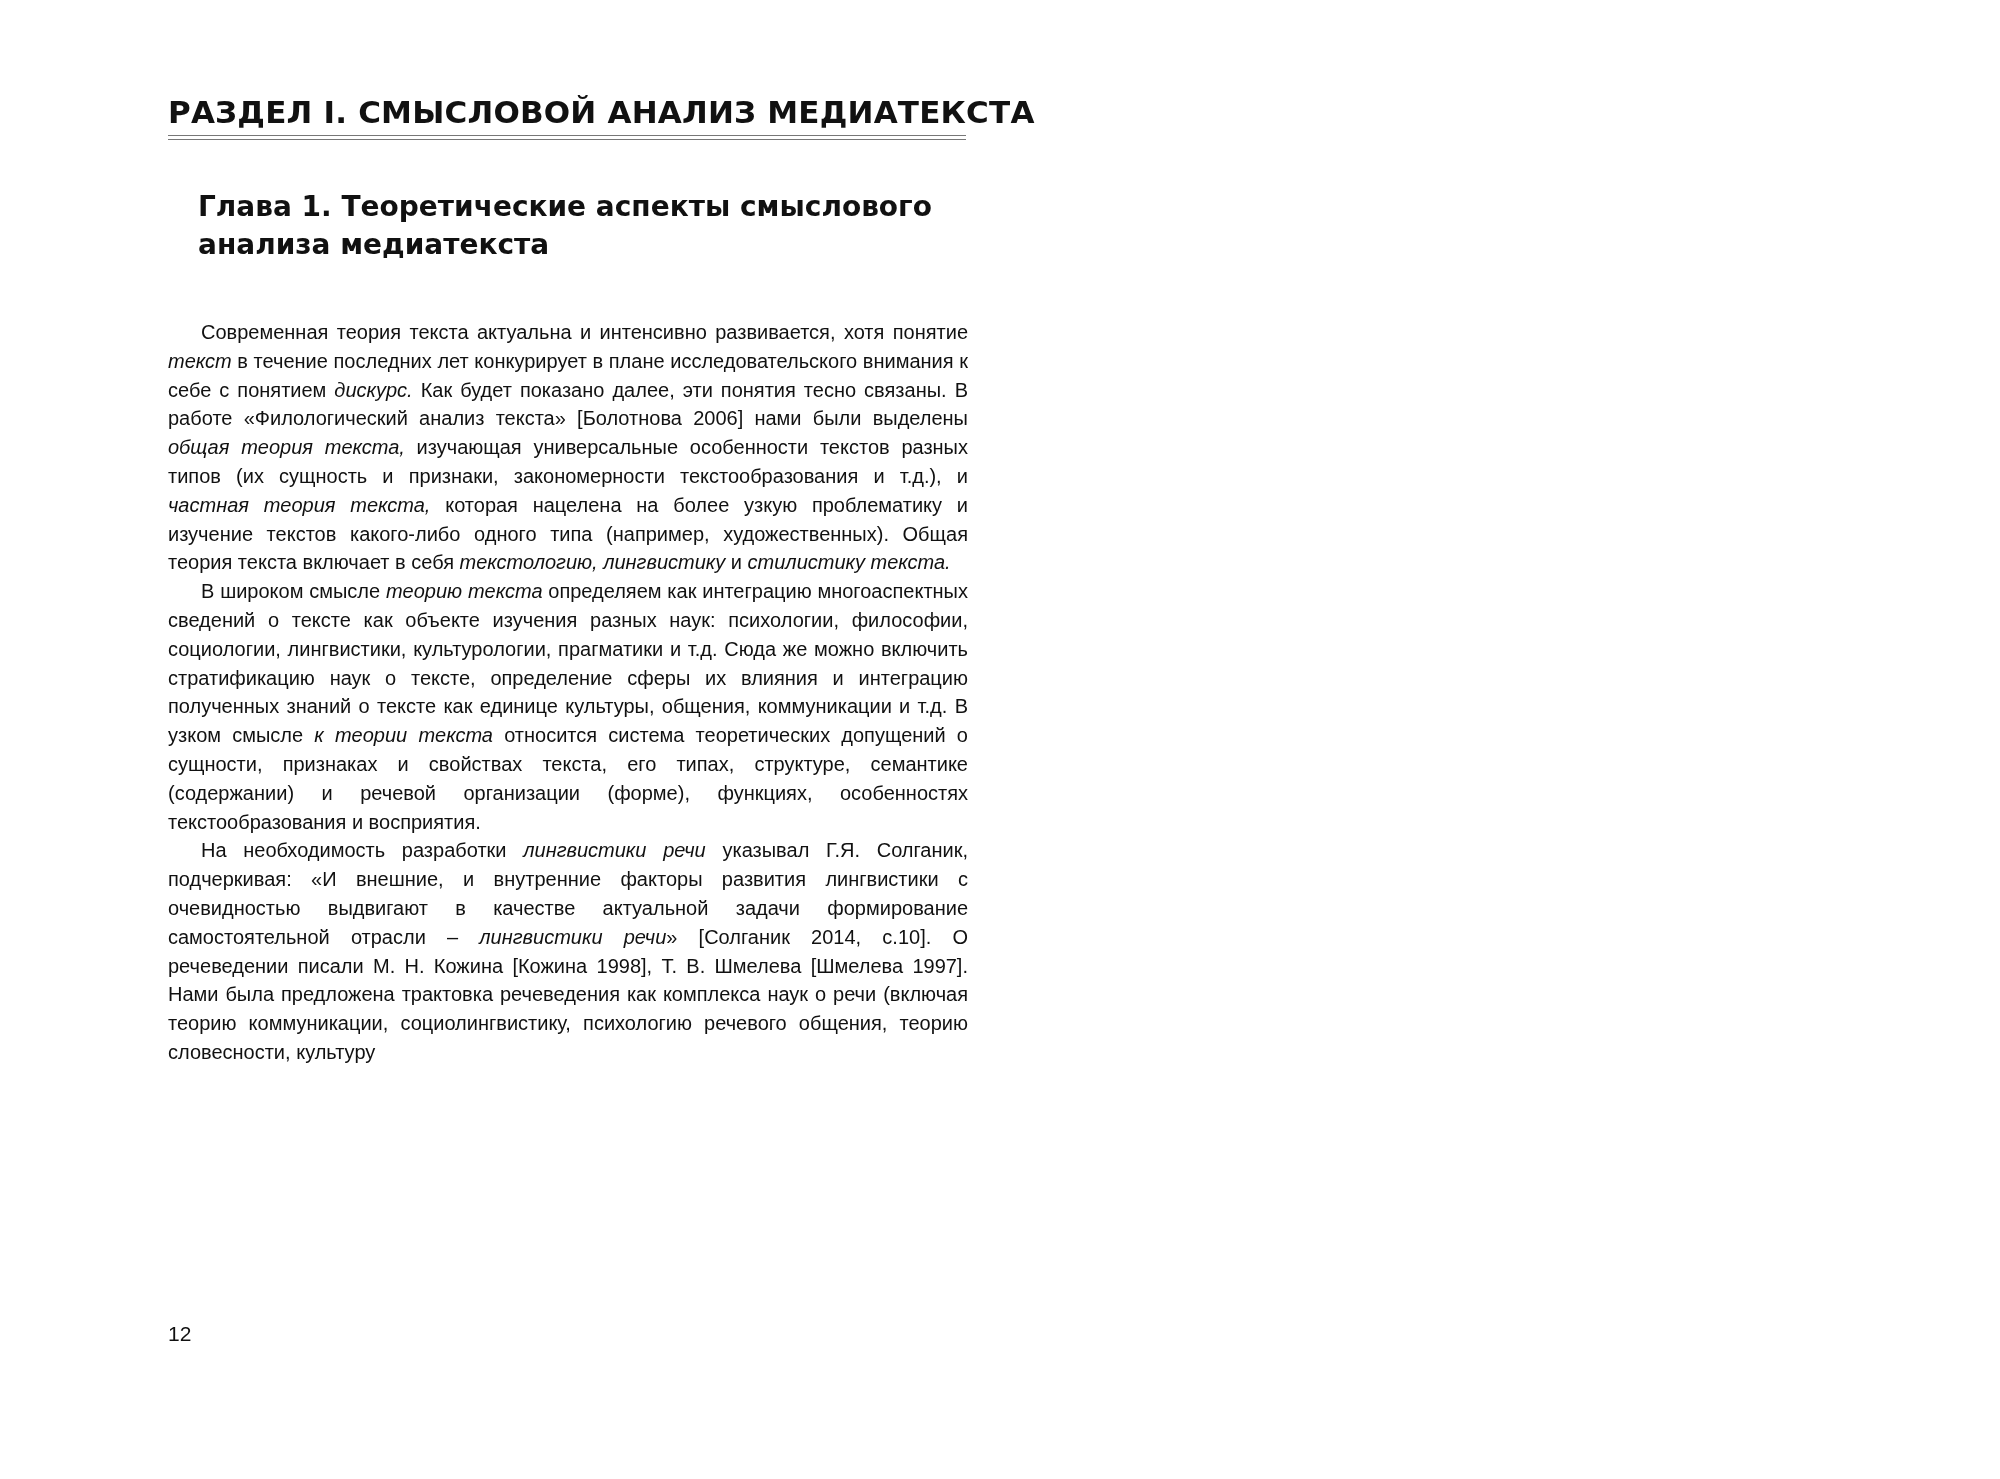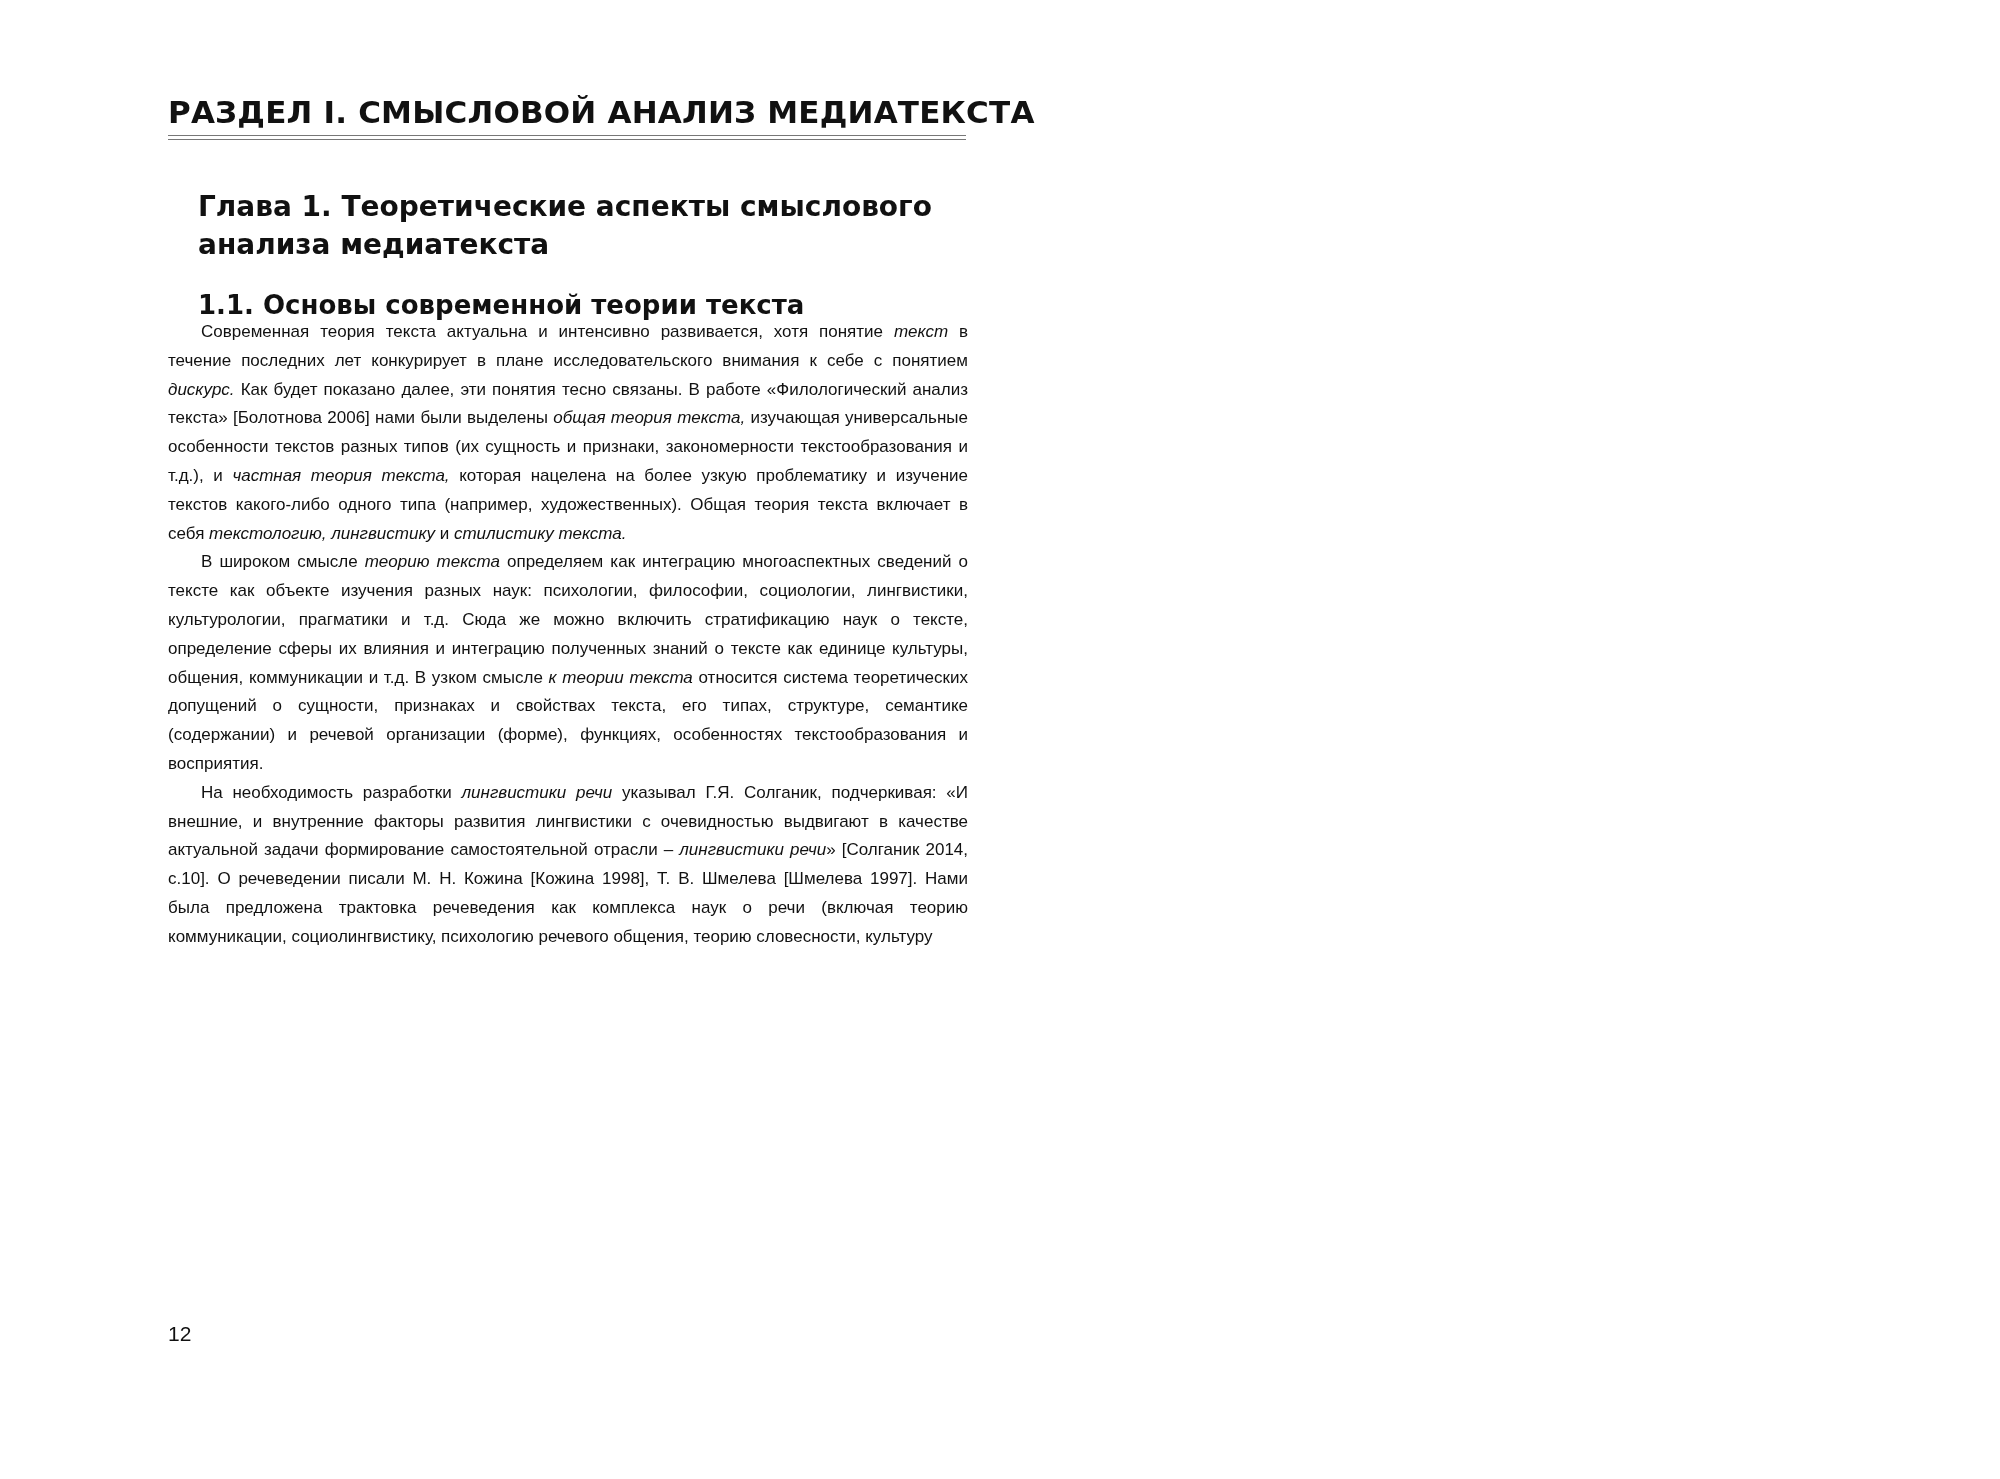--- a/index.html
+++ b/index.html
@@ -21,37 +21,36 @@
     position:absolute; left:198px; top:188px; width:760px;
     font-family:"DejaVu Sans", sans-serif; font-weight:bold; font-size:28px;
     line-height:38px; color:#111;
   }
   .subsection-title {
     position:absolute; left:198px; top:290px; width:760px;
     font-family:"DejaVu Sans", sans-serif; font-weight:bold; font-size:26px;
     color:#111; white-space:nowrap;
   }
   .body-text {
-    position:absolute; font-size:17px; line-height:28.8px; text-align:justify;
+    position:absolute; font-size:20px; line-height:28.8px; text-align:justify;
     color:#111; font-family:"Liberation Sans", sans-serif;
   }
   .left-body { left:168px; top:318px; width:800px; }
   .body-text p { text-indent:33px; }
   .body-text em { font-style:italic; }
   .page-num { position:absolute; font-size:21px; color:#111; }
   .pn-left { left:168px; top:1322px; }
 </style>
 </head>
 <body>
 
 <div class="page page-left">
   <div class="section-title">РАЗДЕЛ I. СМЫСЛОВОЙ АНАЛИЗ МЕДИАТЕКСТА</div>
   <div class="rule"></div>
   <div class="chapter-title">Глава 1. Теоретические аспекты смыслового анализа медиатекста</div>
-  <div class="subsection-title">1.1. Основы современной теории текста</div>
   <div class="body-text left-body">
     <p>Современная теория текста актуальна и интенсивно развивается, хотя понятие <em>текст</em> в течение последних лет конкурирует в плане исследовательского внимания к себе с понятием <em>дискурс.</em> Как будет показано далее, эти понятия тесно связаны. В работе «Филологический анализ текста» [Болотнова 2006] нами были выделены <em>общая теория текста,</em> изучающая универсальные особенности текстов разных типов (их сущность и признаки, закономерности текстообразования и т.д.), и <em>частная теория текста,</em> которая нацелена на более узкую проблематику и изучение текстов какого-либо одного типа (например, художественных). Общая теория текста включает в себя <em>текстологию, лингвистику</em> и <em>стилистику текста.</em></p>
     <p>В широком смысле <em>теорию текста</em> определяем как интеграцию многоаспектных сведений о тексте как  объекте изучения разных наук: психологии, философии, социологии, лингвистики, культурологии, прагматики и т.д. Сюда же можно включить стратификацию наук о тексте, определение сферы их влияния и интеграцию полученных знаний о тексте как единице культуры, общения, коммуникации и т.д. В узком смысле <em>к теории текста</em> относится система теоретических допущений о сущности, признаках и свойствах текста, его типах, структуре, семантике (содержании) и речевой организации (форме), функциях, особенностях текстообразования и восприятия.</p>
     <p>На необходимость разработки <em>лингвистики речи</em> указывал Г.Я. Солганик, подчеркивая: «И внешние, и внутренние факторы развития лингвистики с очевидностью выдвигают в качестве актуальной задачи формирование самостоятельной отрасли – <em>лингвистики речи</em>» [Солганик 2014, с.10]. О речеведении писали М. Н. Кожина [Кожина 1998], Т. В. Шмелева [Шмелева 1997]. Нами была предложена трактовка речеведения как комплекса наук о речи (включая теорию коммуникации, социолингвистику, психологию речевого общения, теорию словесности, культуру</p>
   </div>
   <div class="page-num pn-left">12</div>
 </div>
 
 <div class="page page-right">
   

